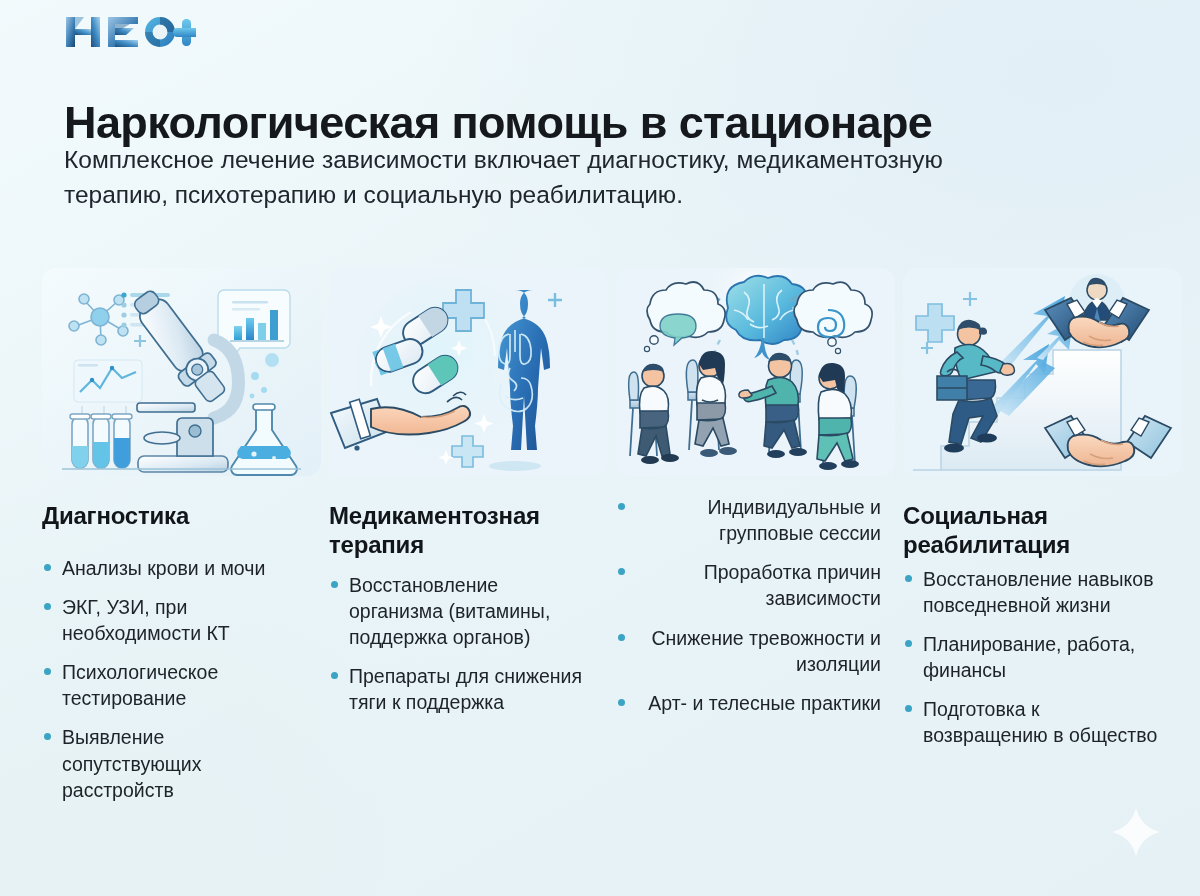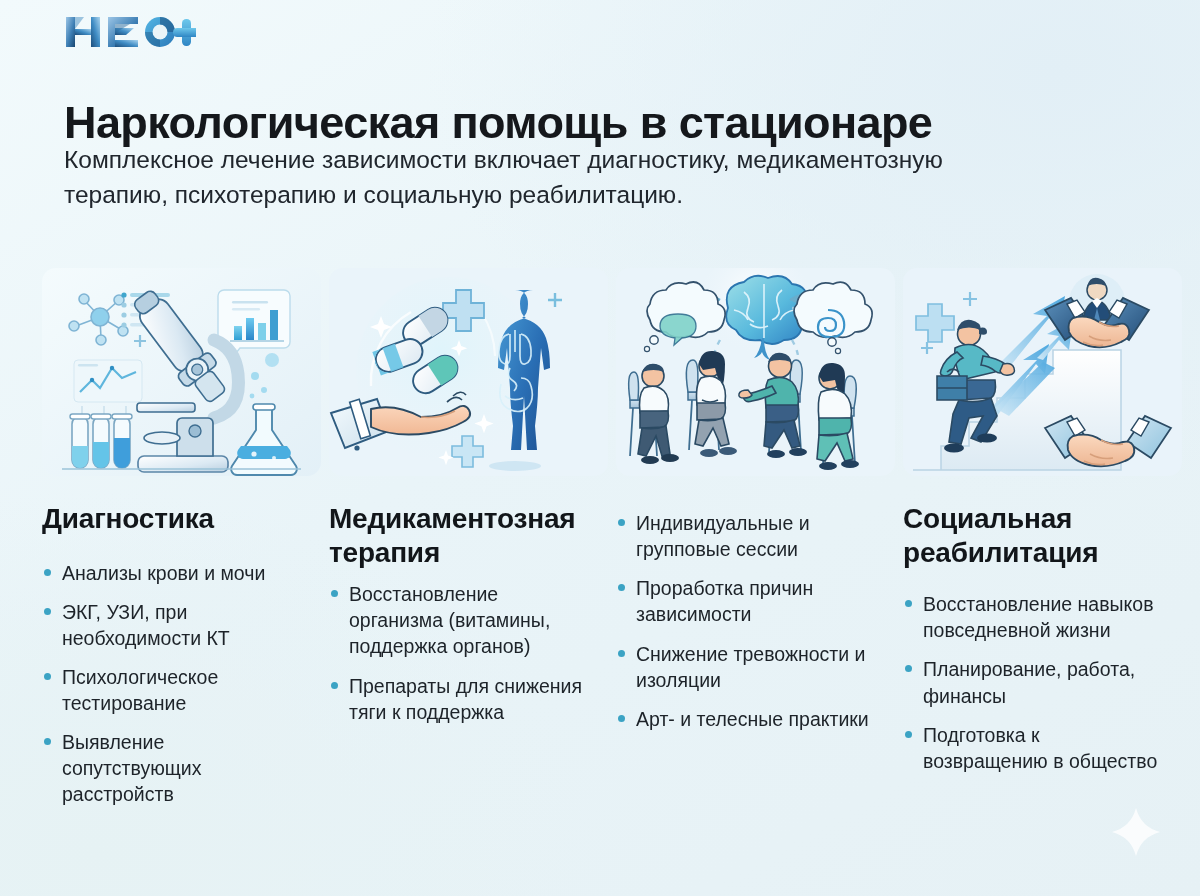--- a/index.html
+++ b/index.html
@@ -47,21 +47,21 @@
   .illu{
     width:279px; height:208px;
     border-radius:14px;
     overflow:hidden;
     position:relative;
   }
   .illu svg{ display:block; width:100%; height:100%; }
 
   .col-title{
     margin-top:26px;
-    font-size:28px; font-weight:bold; color:#12161a;
+    font-size:24px; font-weight:bold; color:#12161a;
     line-height:1.2; letter-spacing:-0.2px;
     font-family:"Liberation Sans", sans-serif;
     padding-right:18px;
   }
   .c1 .col-title,.c3 .col-title{ }
 
   ul.bullets{
     list-style:none; margin-top:14px; padding:0;
     padding-right:22px;
   }
@@ -72,22 +72,22 @@
     font-family:"Liberation Sans", sans-serif;
   }
   ul.bullets li::before{
     content:""; position:absolute; left:2px; top:9px;
     width:7px; height:7px; border-radius:50%;
     background:#3ba3c4;
   }
   
   .c1 ul.bullets{ margin-top:24px; }
   .c2 ul.bullets{ margin-top:12px; }
-  .c3 ul.bullets{ margin-top:34px; }
-  .c4 ul.bullets{ margin-top:22px; }
+  .c3 ul.bullets{ margin-top:18px;text-align:right; }
+  .c4 ul.bullets{ margin-top:6px; }
 
   
   .sparkle{
     position:absolute; right:38px; bottom:38px;
     width:52px; height:52px; opacity:.92;
   }
 </style>
 </head>
 <body>
 

